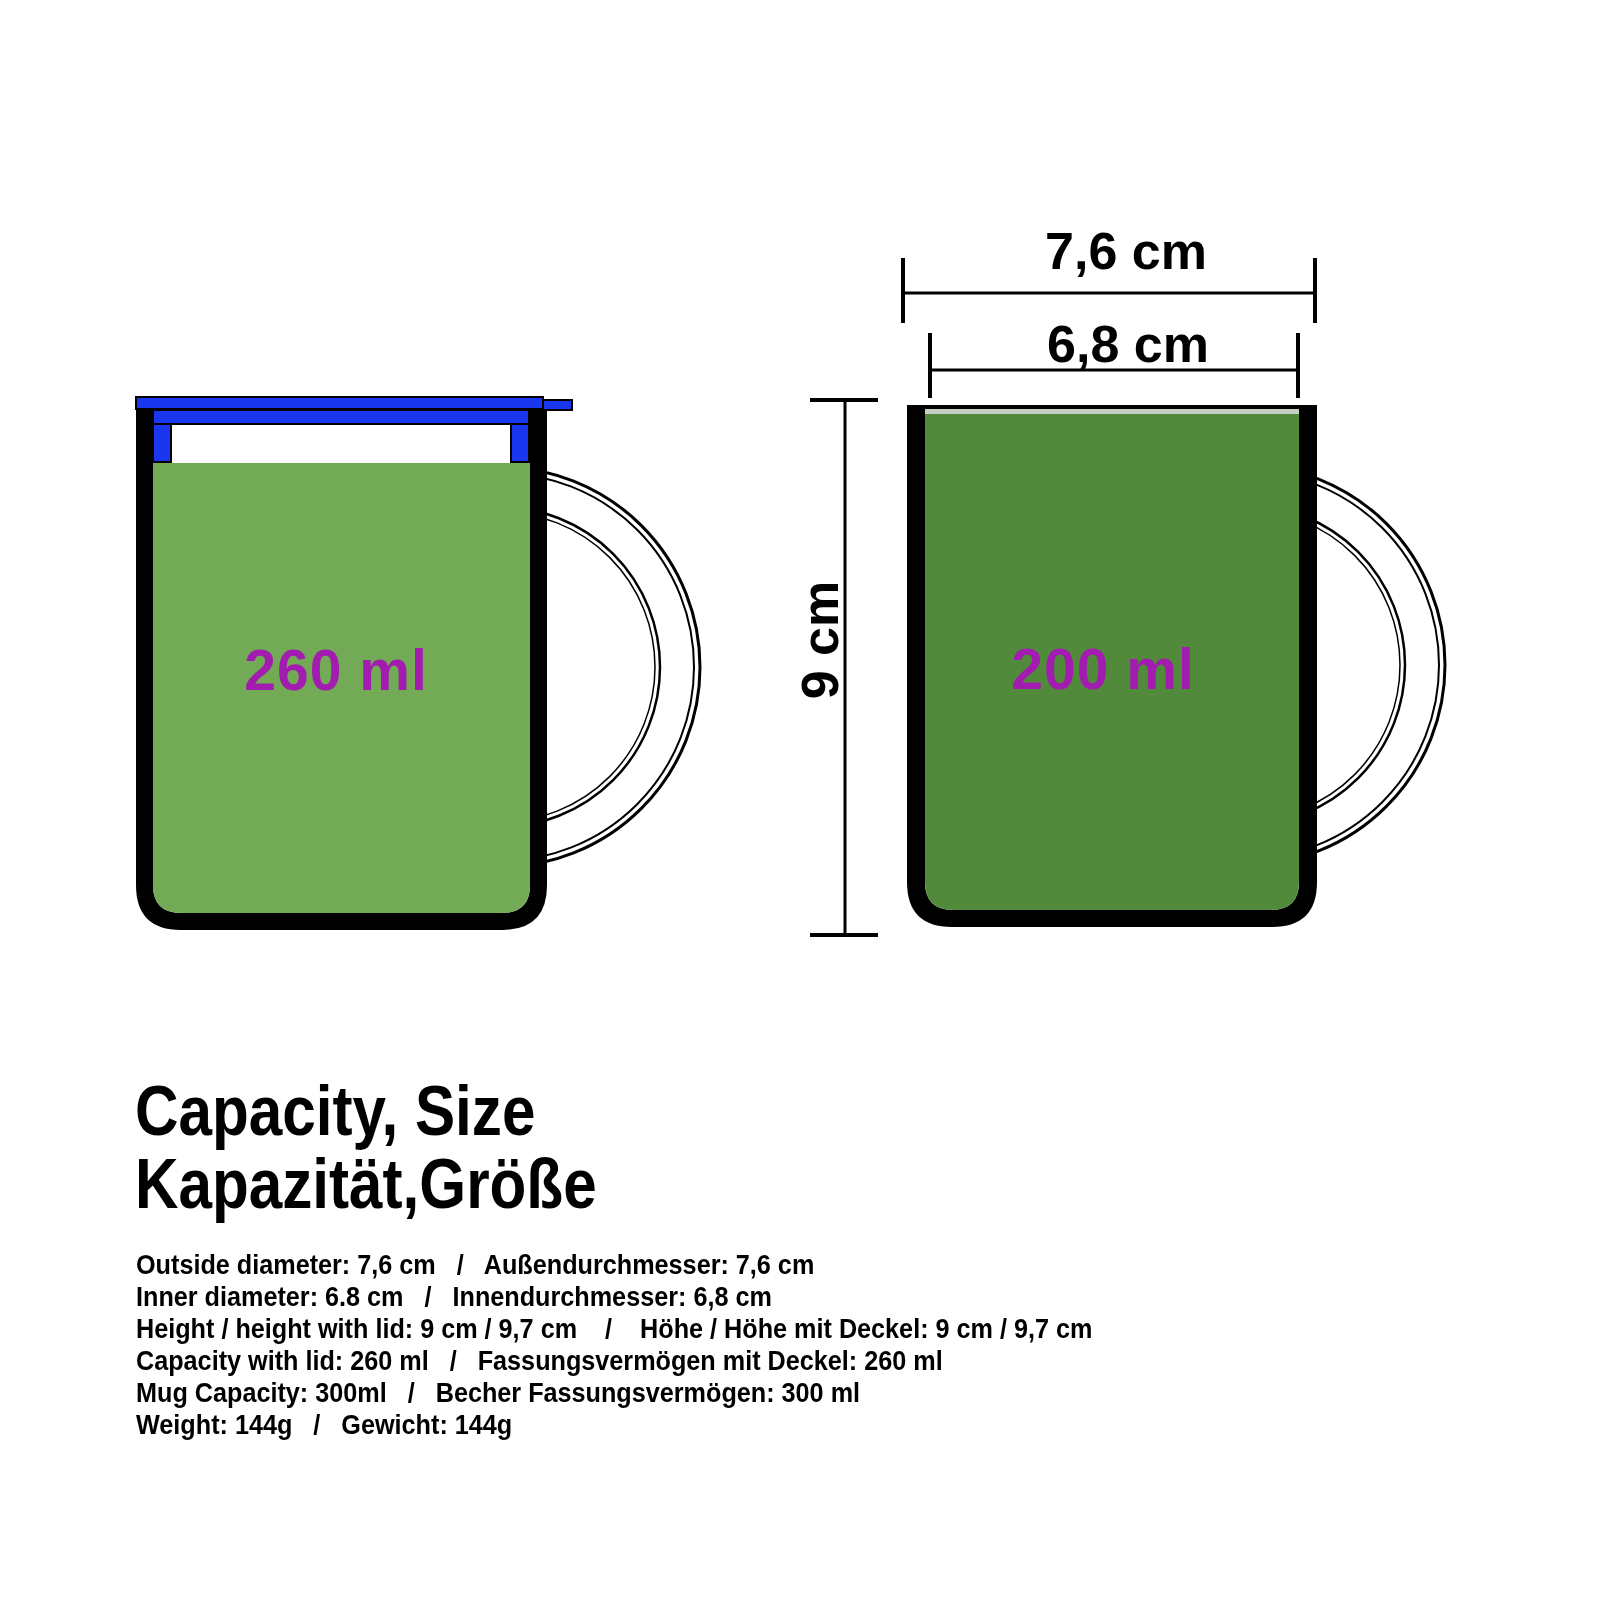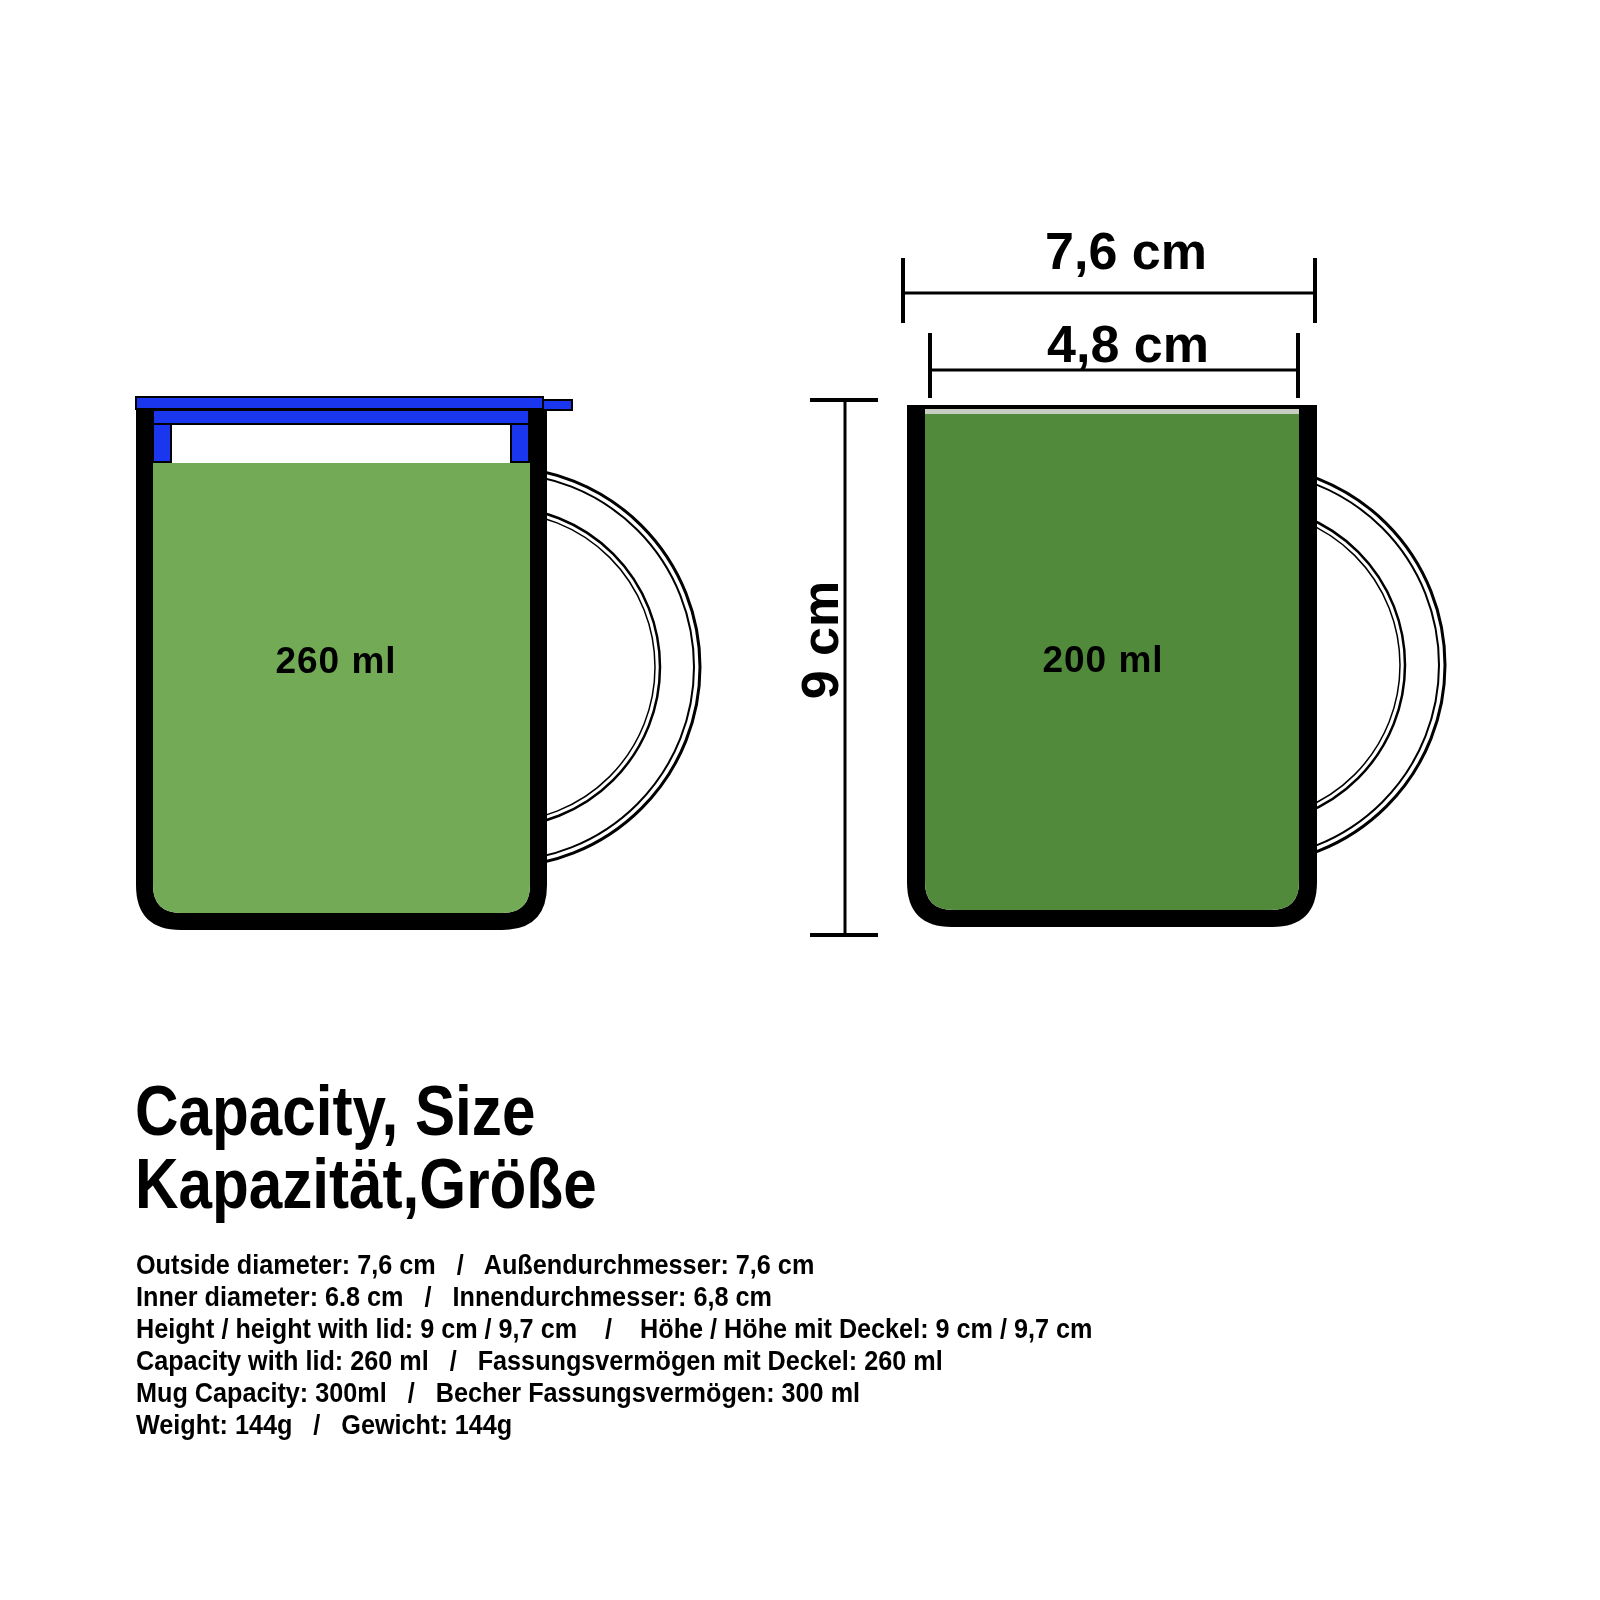--- a/index.html
+++ b/index.html
@@ -2,21 +2,21 @@
 <html><head>
 <meta charset="utf-8">
 <style>
   html,body{margin:0;padding:0;background:#ffffff;}
   body{font-family:"Liberation Sans", sans-serif;}
   #canvas{position:relative;width:1600px;height:1600px;background:#ffffff;overflow:hidden;}
   #diagram-svg{position:absolute;left:0;top:0;}
   .lbl{position:absolute;font-weight:bold;color:#000;white-space:nowrap;line-height:1;}
   .dim-label{font-size:52px;transform:translateX(-50%);letter-spacing:0px;}
   .dim-label-v{font-size:52px;transform:translate(-50%,-50%) rotate(-90deg);}
-  .cap-label{font-size:37px;color:#000000;transform:translateX(-50%);letter-spacing:1px;}
+  .cap-label{font-size:57px;color:#a21caf;transform:translateX(-50%);letter-spacing:1px;}
   .heading{font-size:70px;transform:scaleX(0.86);transform-origin:left top;letter-spacing:0px;}
   .spec{font-size:28px;transform:scaleX(0.90);transform-origin:left top;white-space:pre;}
 </style>
 </head>
 <body>
 
 <div id="canvas">
 
   <svg id="diagram-svg" width="1600" height="1600" viewBox="0 0 1600 1600">
 
@@ -71,21 +71,21 @@
     </g>
     <g stroke="#000">
       <line x1="845" y1="400" x2="845" y2="935" stroke-width="3"></line>
       <line x1="810" y1="400" x2="878" y2="400" stroke-width="4"></line>
       <line x1="810" y1="935" x2="878" y2="935" stroke-width="4"></line>
     </g>
   </svg>
 
   <div class="lbl dim-label" style="left:1126px;top:225px;">7,6 cm</div>
 
-  <div class="lbl dim-label" style="left:1128px;top:318px;">4,8 cm</div>
+  <div class="lbl dim-label" style="left:1128px;top:318px;">6,8 cm</div>
 
   <div class="lbl dim-label-v" style="left:820px;top:640px;">9 cm</div>
 
   <div class="lbl cap-label" style="left:336px;top:642px;">260 ml</div>
 
   <div class="lbl cap-label" style="left:1103px;top:641px;">200 ml</div>
 
   <div class="lbl heading" style="left:135px;top:1076px;">Capacity, Size</div>
 
   <div class="lbl heading" style="left:135px;top:1149px;">Kapazität,Größe</div>

